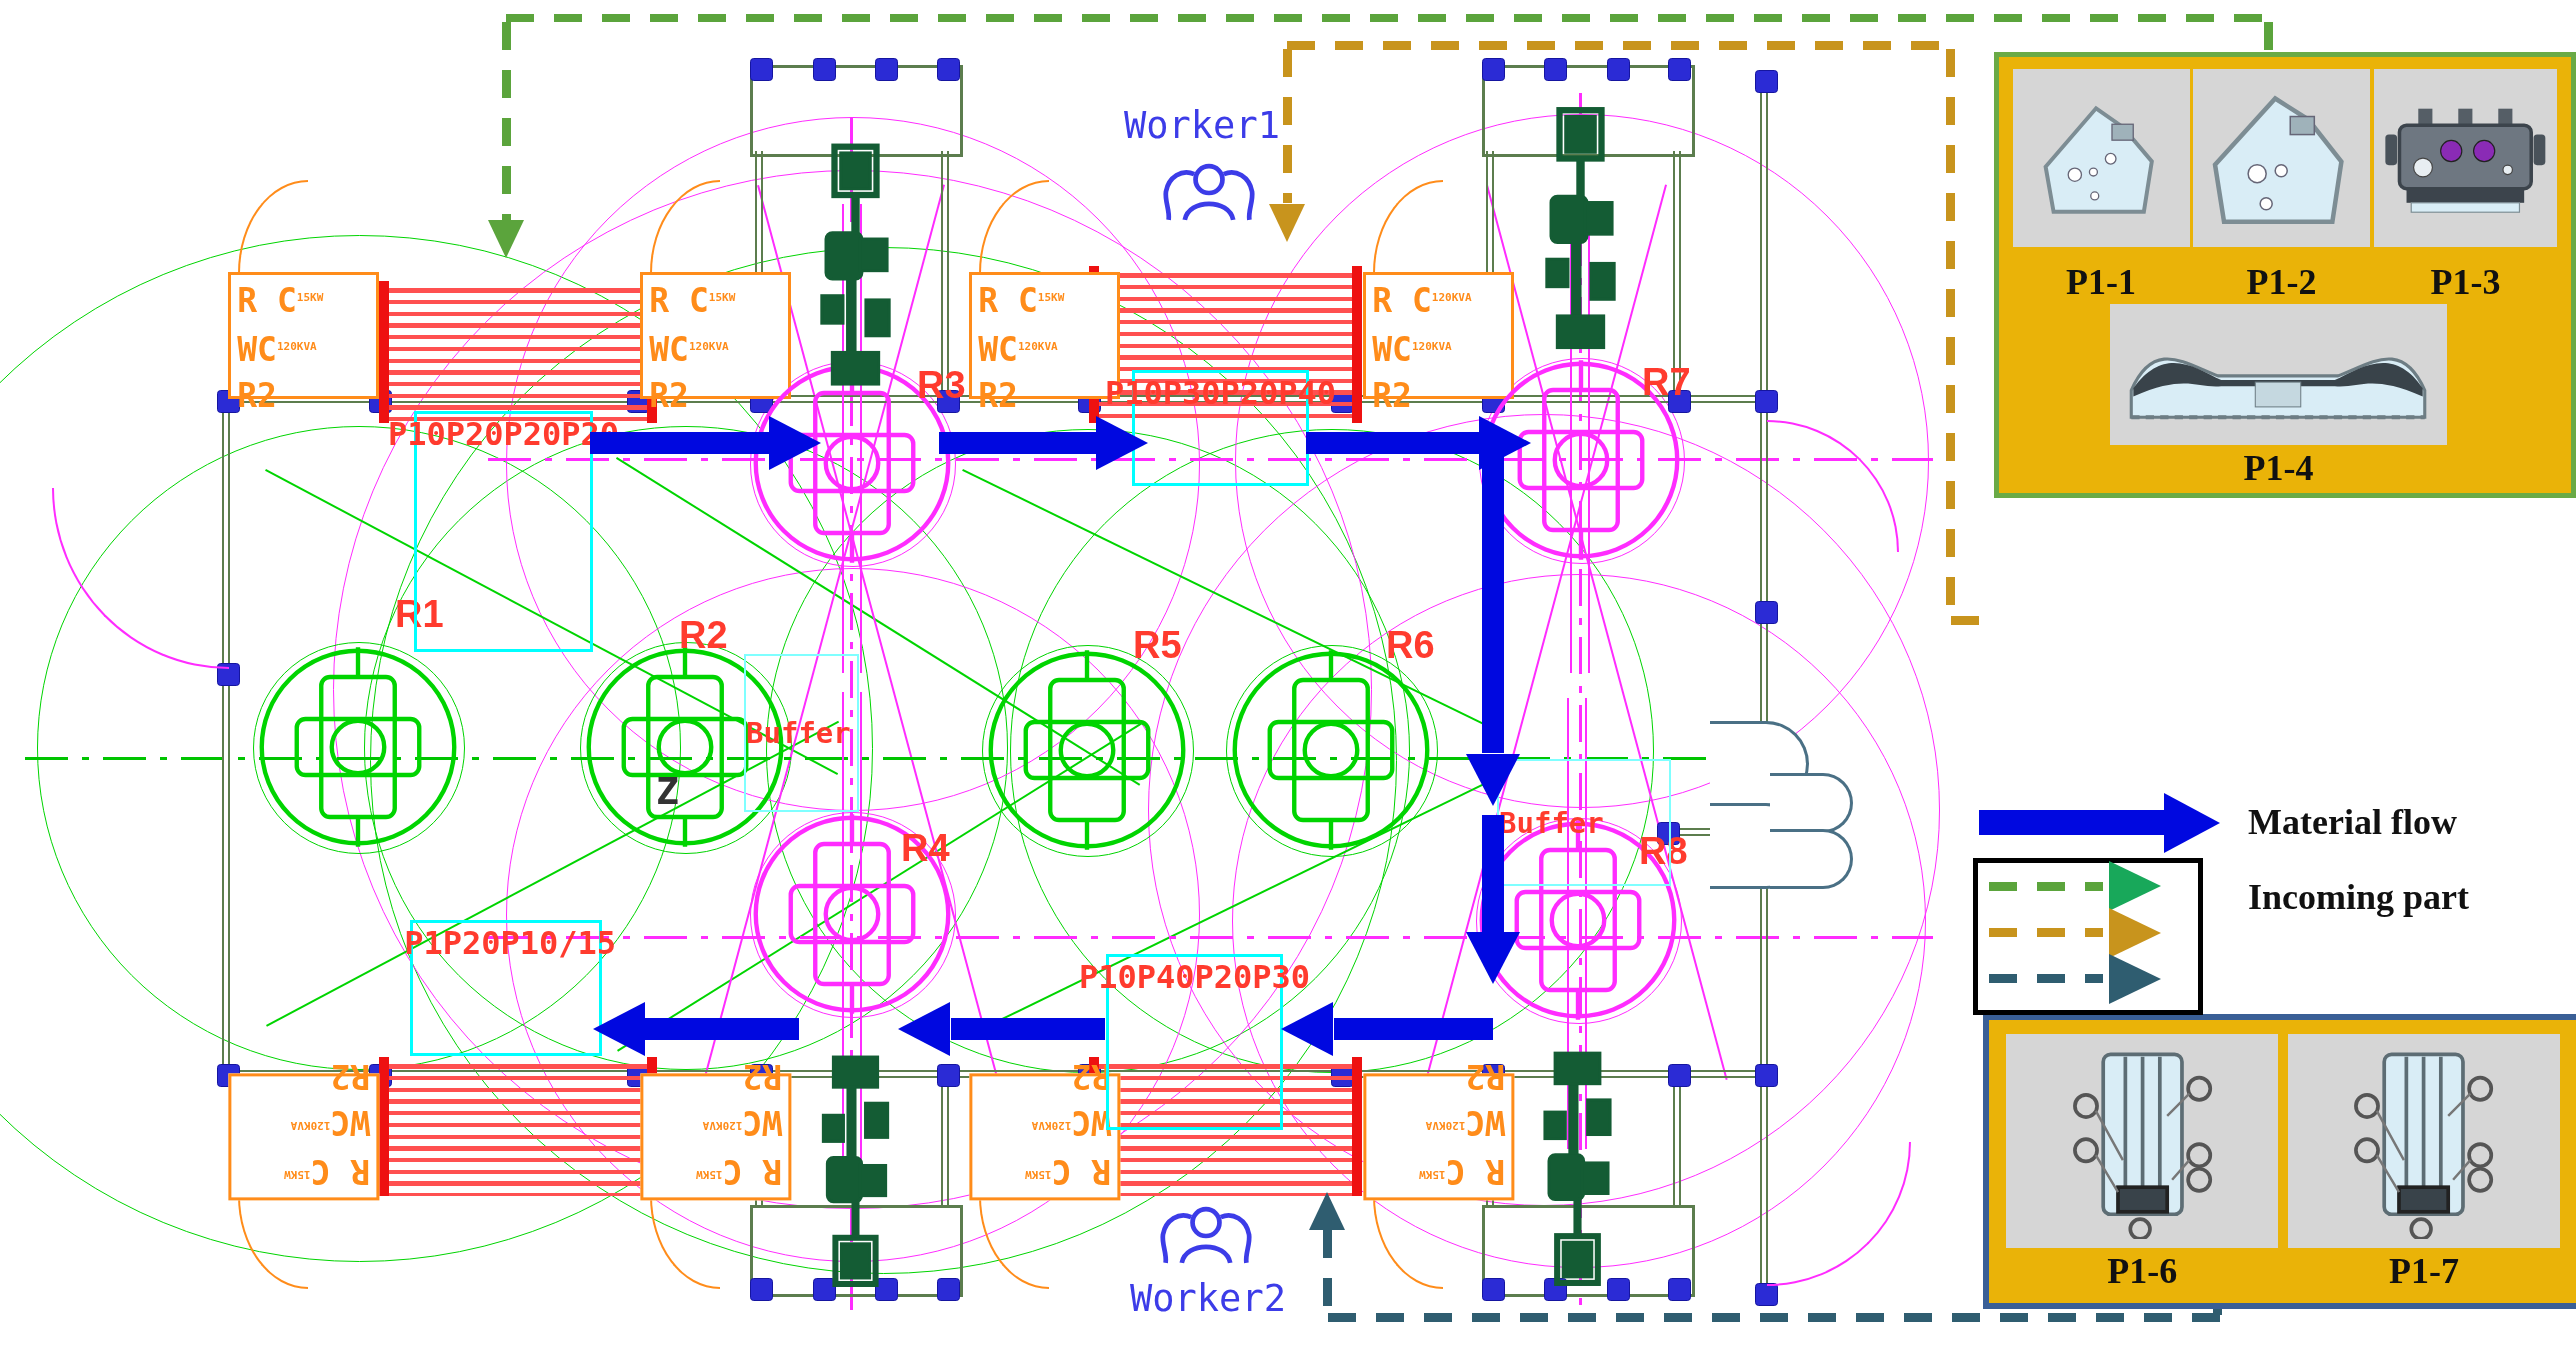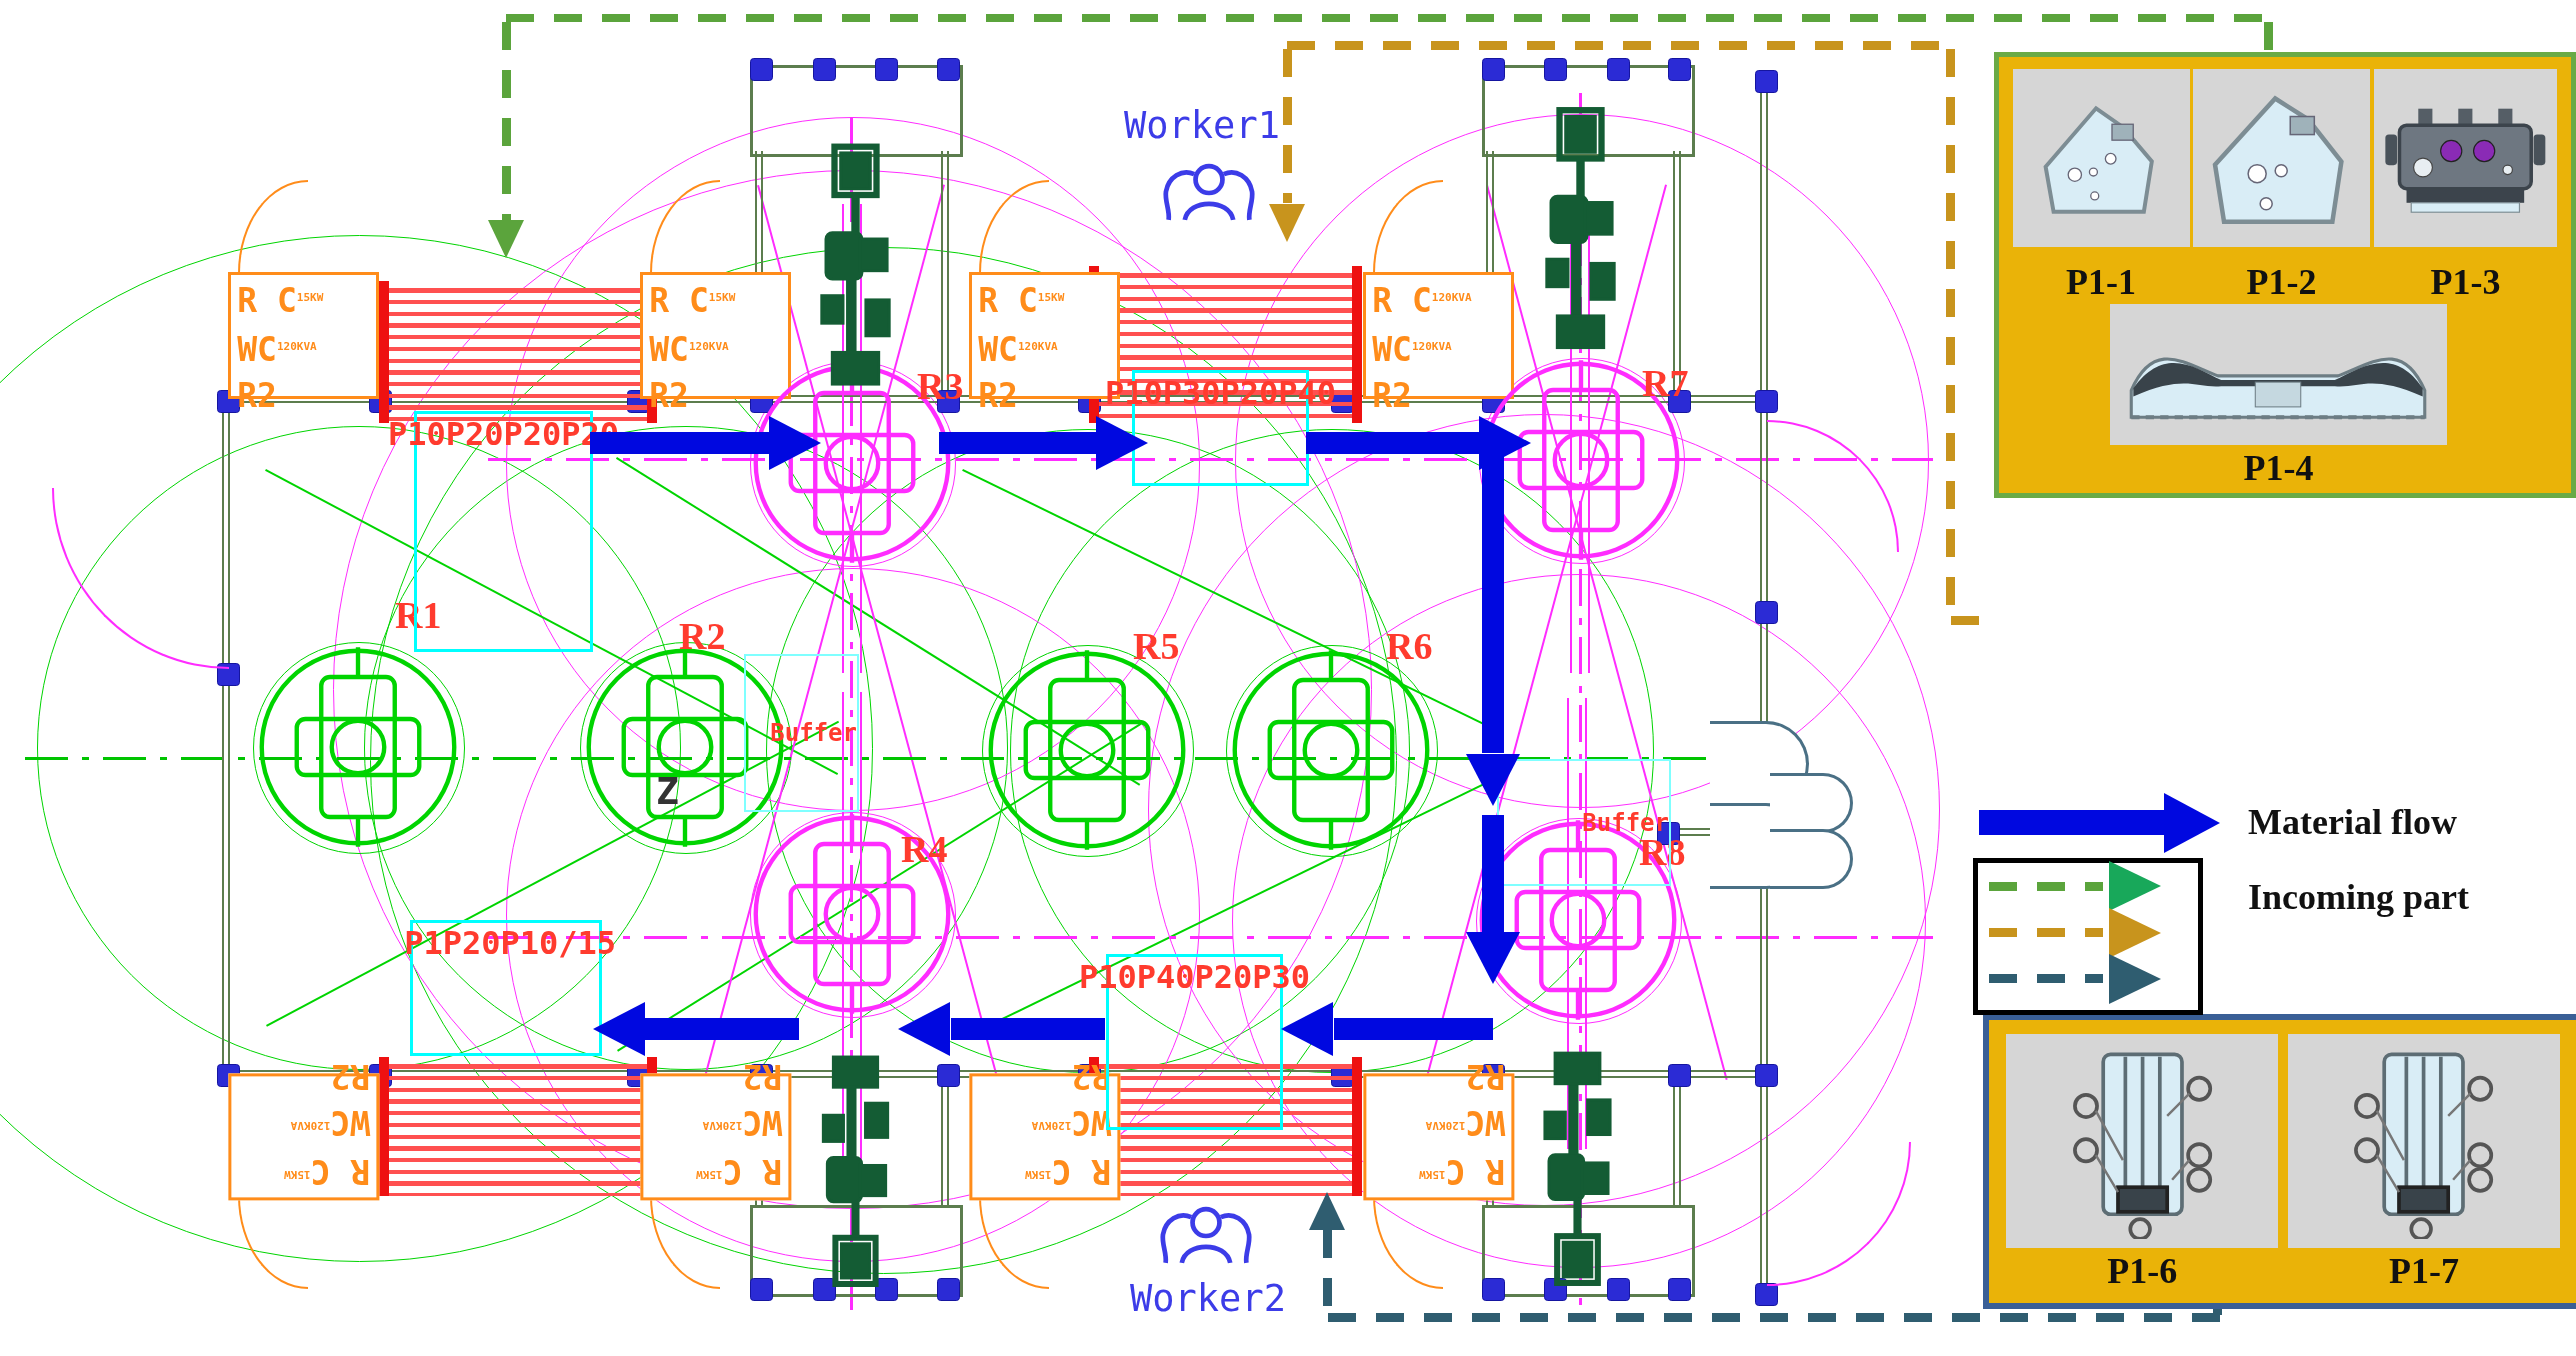--- a/index.html
+++ b/index.html
@@ -33,21 +33,21 @@
   .arcO-b{border-bottom:2.5px solid #ff8c1a;border-left:2.5px solid #ff8c1a;border-bottom-left-radius:100%;}
   .arcM-bl{border-bottom:2.5px solid #ff2cff;border-left:2.5px solid #ff2cff;border-bottom-left-radius:100%;}
   .arcM-tr{border-top:2.5px solid #ff2cff;border-right:2.5px solid #ff2cff;border-top-right-radius:100%;}
   .arcM-br{border-bottom:2.5px solid #ff2cff;border-right:2.5px solid #ff2cff;border-bottom-right-radius:100%;}
   .doorS{border:3.1px solid #4a7085;border-left:none;border-radius:0 617px 617px 0;background:#fff;}
   
   .cyanbox{border:3.1px solid #00ffff;color:#ff3b2e;text-align:center;
            font-family:"DejaVu Sans Mono",monospace;font-weight:600;font-size:32px;line-height:41px;
            display:flex;flex-direction:row;justify-content:center;}
   
-  .rlabel{color:#ff3b2e;font-family:Liberation Serif, serif;font-weight:600;font-size:38px;}
+  .rlabel{color:#ff3b2e;font-family:Liberation Sans, sans-serif;font-weight:600;font-size:38px;}
   .zlabel{color:#333;font-family:"DejaVu Sans Mono",monospace;font-weight:600;font-size:38px;}
   .wlabel{color:#3c3ce8;font-family:"DejaVu Sans Mono",monospace;font-size:37px;}
   
   .bar{background:#0008e0;}
   .hr{width:0;height:0;border-left:52px solid #0008e0;border-top:27px solid transparent;border-bottom:27px solid transparent;}
   .hl{width:0;height:0;border-right:52px solid #0008e0;border-top:27px solid transparent;border-bottom:27px solid transparent;}
   .hd{width:0;height:0;border-top:52px solid #0008e0;border-left:27px solid transparent;border-right:27px solid transparent;}
   
   .dh{height:8.6px;} .dv{width:8.6px;}
   .dh.g{background:repeating-linear-gradient(90deg,#5ba43c 0 28px,transparent 28px 48px);}
@@ -67,21 +67,21 @@
   .rgreen{color:#00d400;} .rmag{color:#ff2cff;}
   .railM{width:16px;border-left:2.5px solid #ff2cff;border-right:2.5px solid #ff2cff;}
   
   .panel{background:#eab308;}
   .p-green{border:5.6px solid #6aaa46;} .p-gold{border:6.2px solid #c89425;} .p-blue{border:6.2px solid #3a5f96;}
   .thumb{background:#d6d6d6;display:flex;align-items:center;justify-content:center;}
   .cap{font-family:"Liberation Serif",serif;font-weight:bold;font-size:36px;color:#111;text-align:center;}
   .leglabel{font-family:"Liberation Serif",serif;font-weight:bold;font-size:36px;color:#111;}
   .legbox{border:5px solid #000;background:#fff;}
   .bufferbox{border:2.5px solid #7fffff;color:#ff3b2e;font-family:"DejaVu Sans Mono",monospace;font-weight:600;
-             font-size:24px;display:flex;align-items:center;justify-content:flex-end;}
+             font-size:29px;display:flex;align-items:center;justify-content:flex-start;}
 </style>
 </head>
 <body>
 
 <div id="stage">
 
   <div class="abs circ cg" style="left:37px;top:426px;width:642px;height:642px;"></div>
   <div class="abs circ cg" style="left:364px;top:426px;width:642px;height:642px;"></div>
   <div class="abs circ cg" style="left:766px;top:429px;width:642px;height:642px;"></div>
   <div class="abs circ cg" style="left:1010px;top:429px;width:642px;height:642px;"></div>

